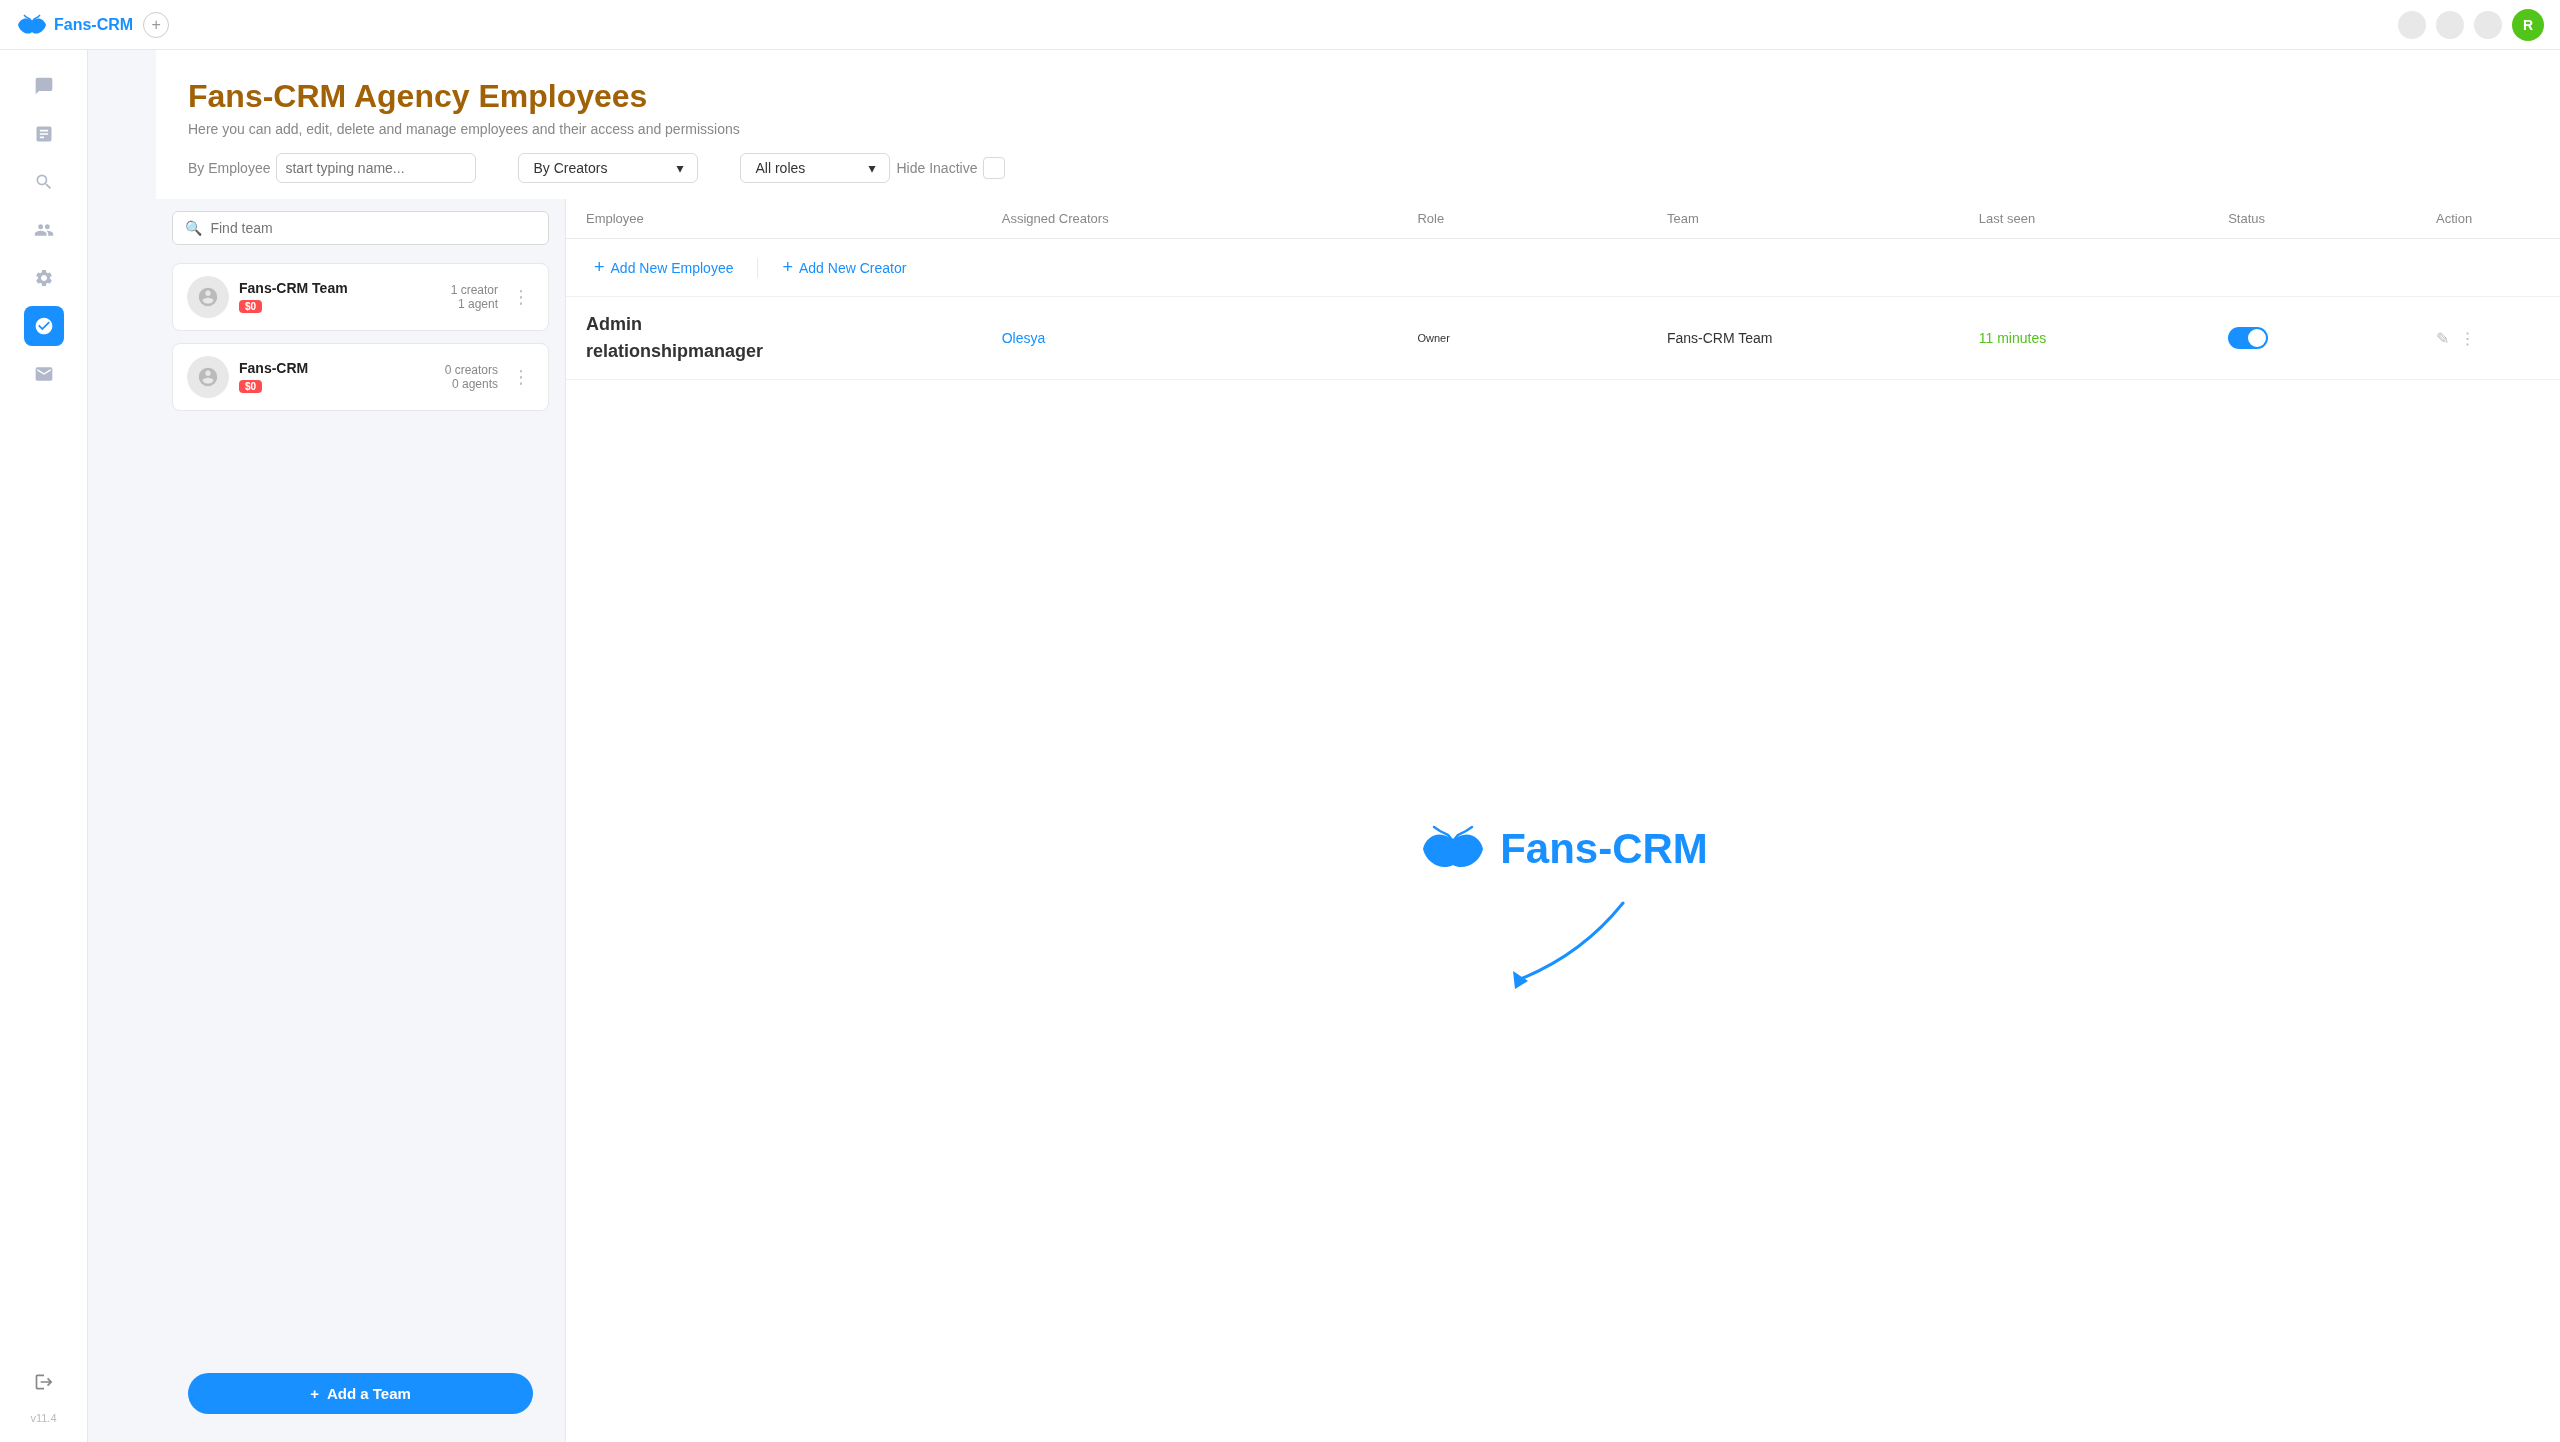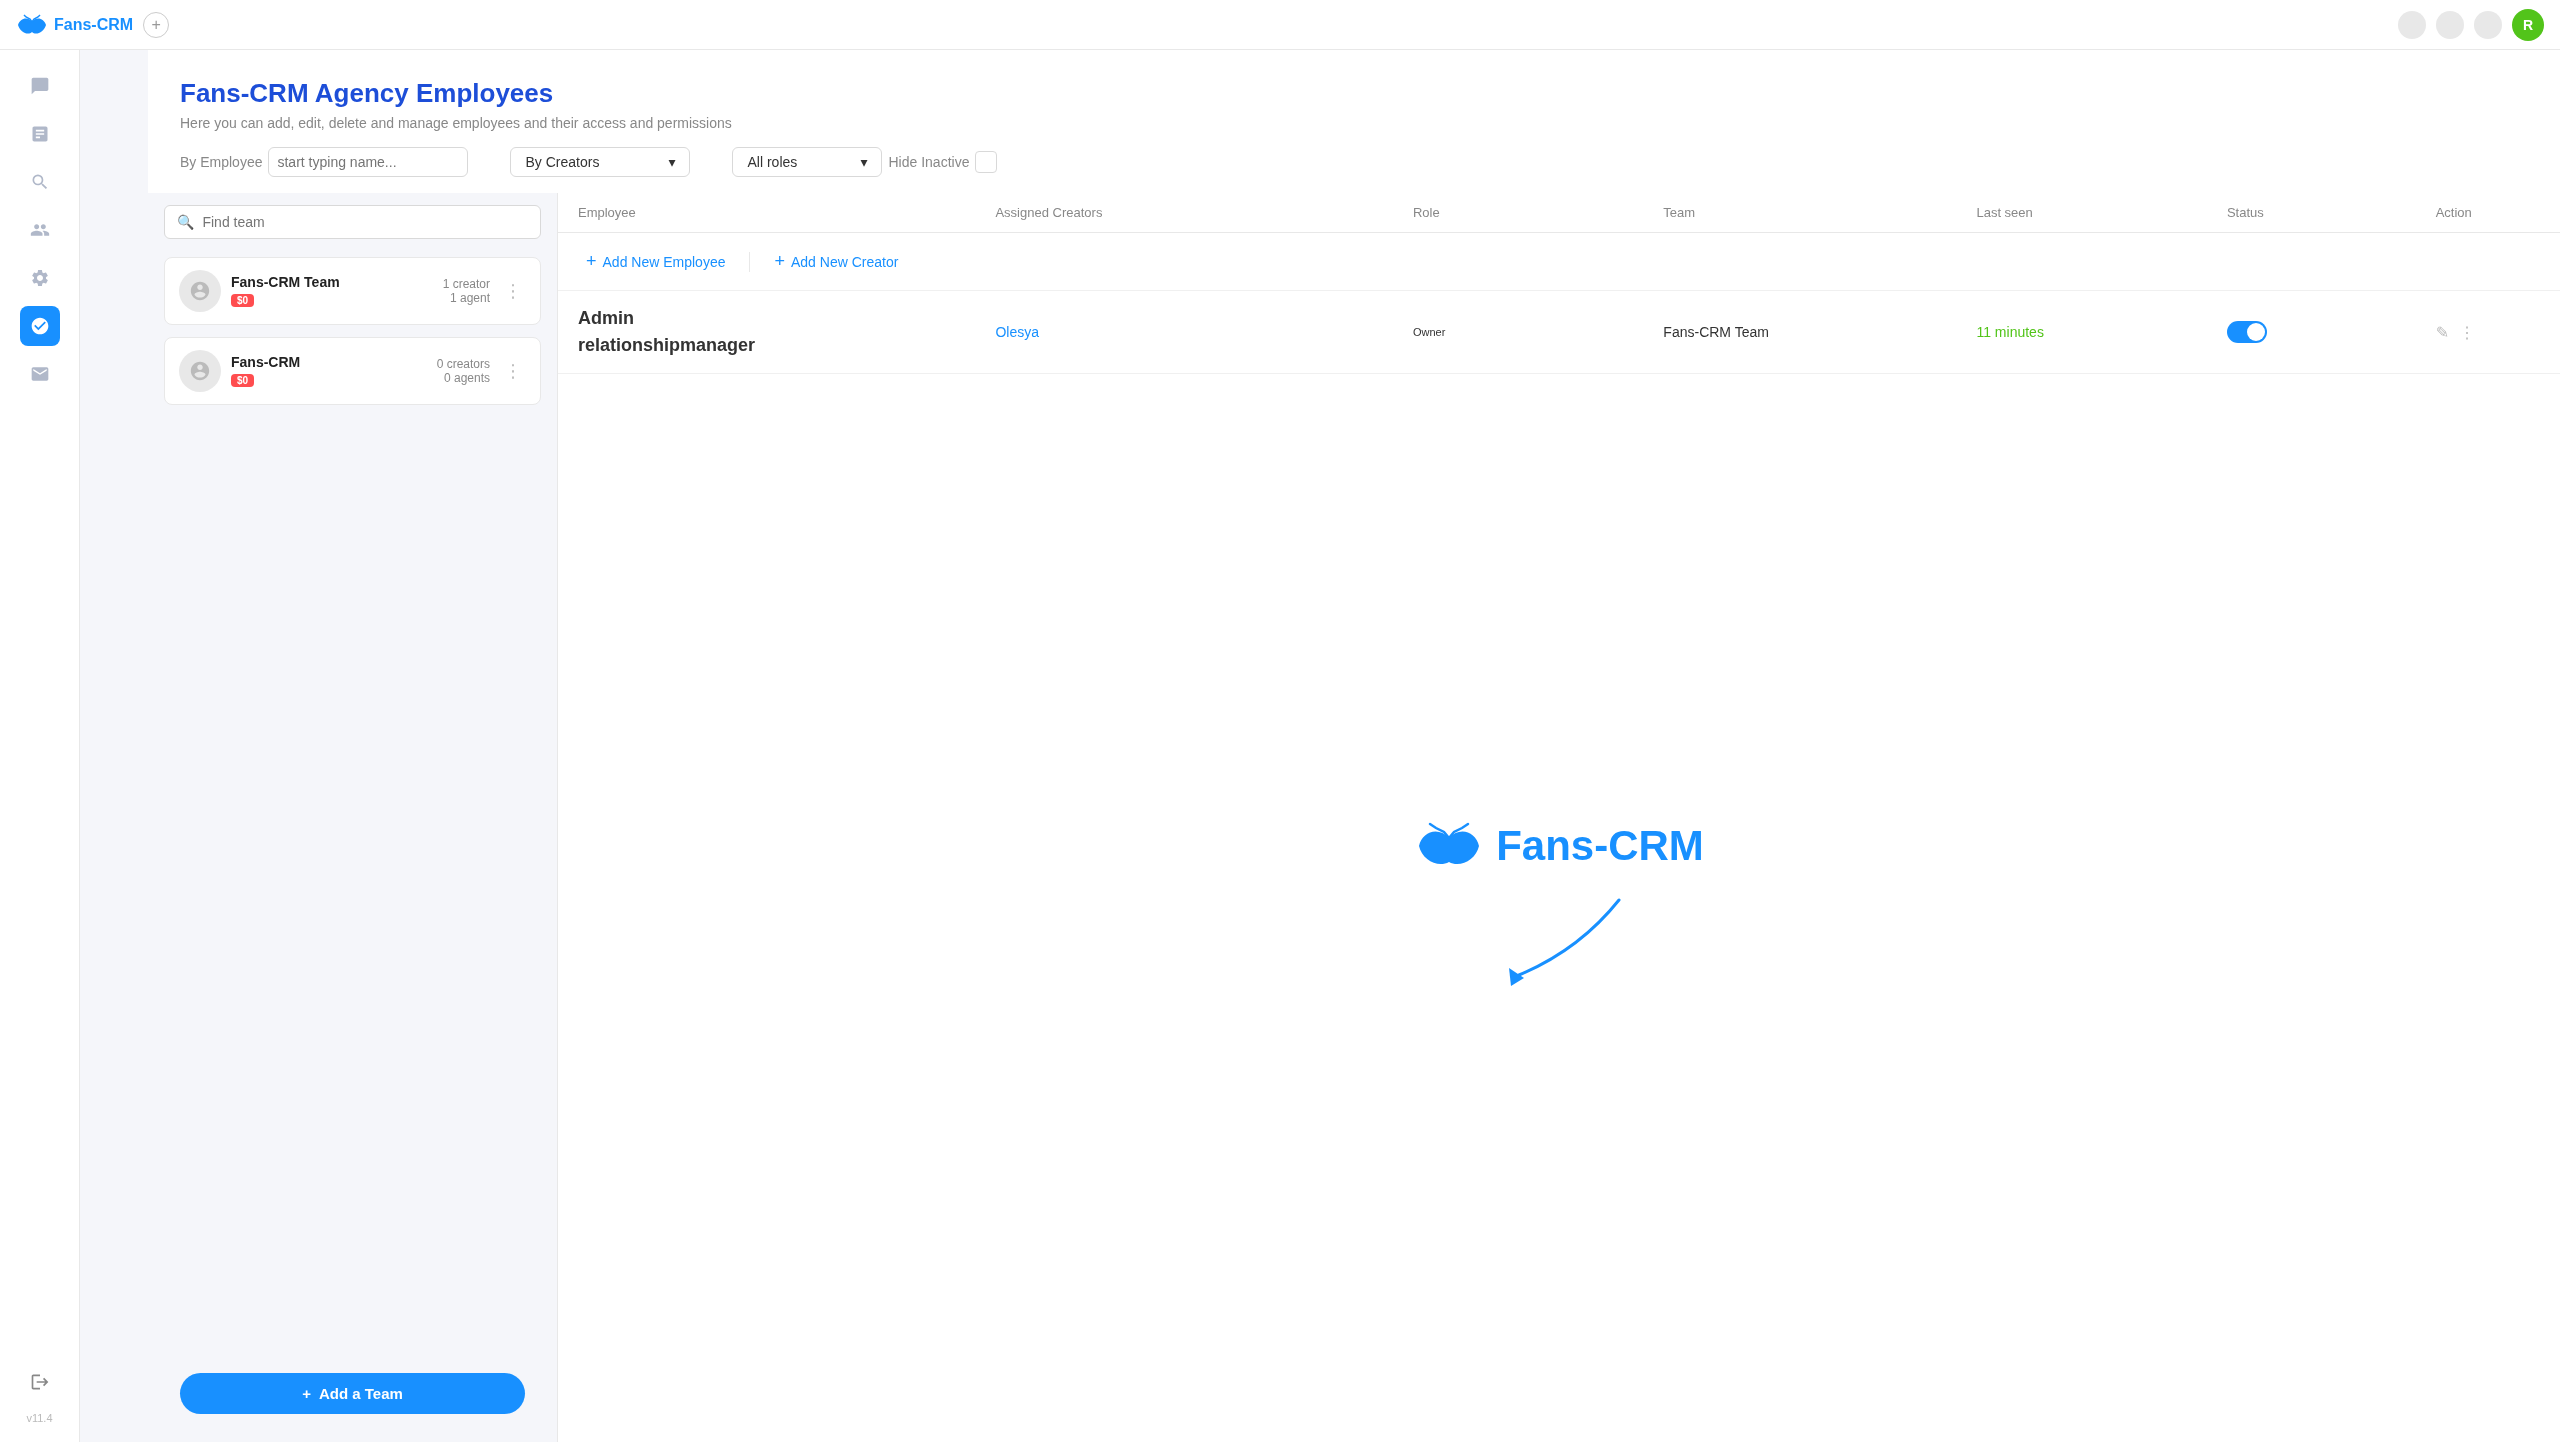--- a/index.html
+++ b/index.html
@@ -1,20 +1,20 @@
 <!DOCTYPE html>
 <html><head>
   <meta charset="utf-8">
   <style>
     * { box-sizing: border-box; margin: 0; padding: 0; }
     body { font-family: -apple-system, BlinkMacSystemFont, 'Segoe UI', sans-serif; background: #f5f6fa; display: flex; height: 100vh; overflow: hidden; }
 
     
     .sidebar {
-      width: 80px;
+      width: 88px;
       background: #fff;
       display: flex;
       flex-direction: column;
       align-items: center;
       padding: 12px 0;
       border-right: 1px solid #e8e8e8;
       z-index: 10;
       flex-shrink: 0;
     }
     .sidebar-icon {
@@ -69,21 +69,21 @@
       display: flex;
       flex-direction: column;
       overflow: hidden;
     }
 
     .page-header {
       padding: 28px 32px 16px;
       background: #fff;
     }
     .page-title {
-      font-size: 26px; font-weight: 700; color: #1d4ed8;
+      font-size: 32px; font-weight: 700; color: #a16207;
       margin-bottom: 6px;
     }
     .page-subtitle { color: #888; font-size: 14px; }
 
     
     .filter-bar {
       background: #fff;
       padding: 0 32px 16px;
       display: flex; align-items: center; gap: 6px;
     }

